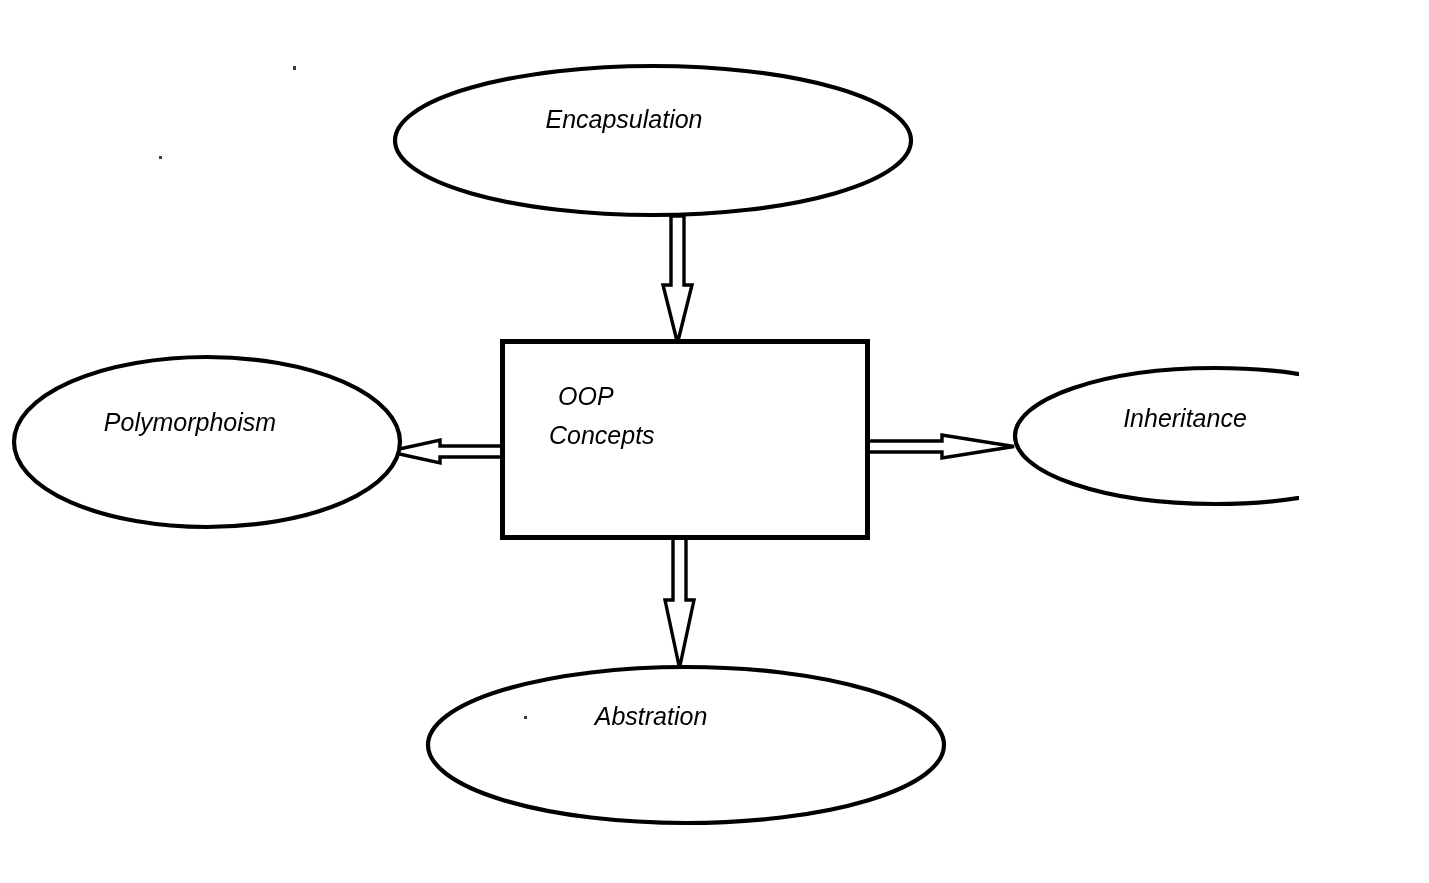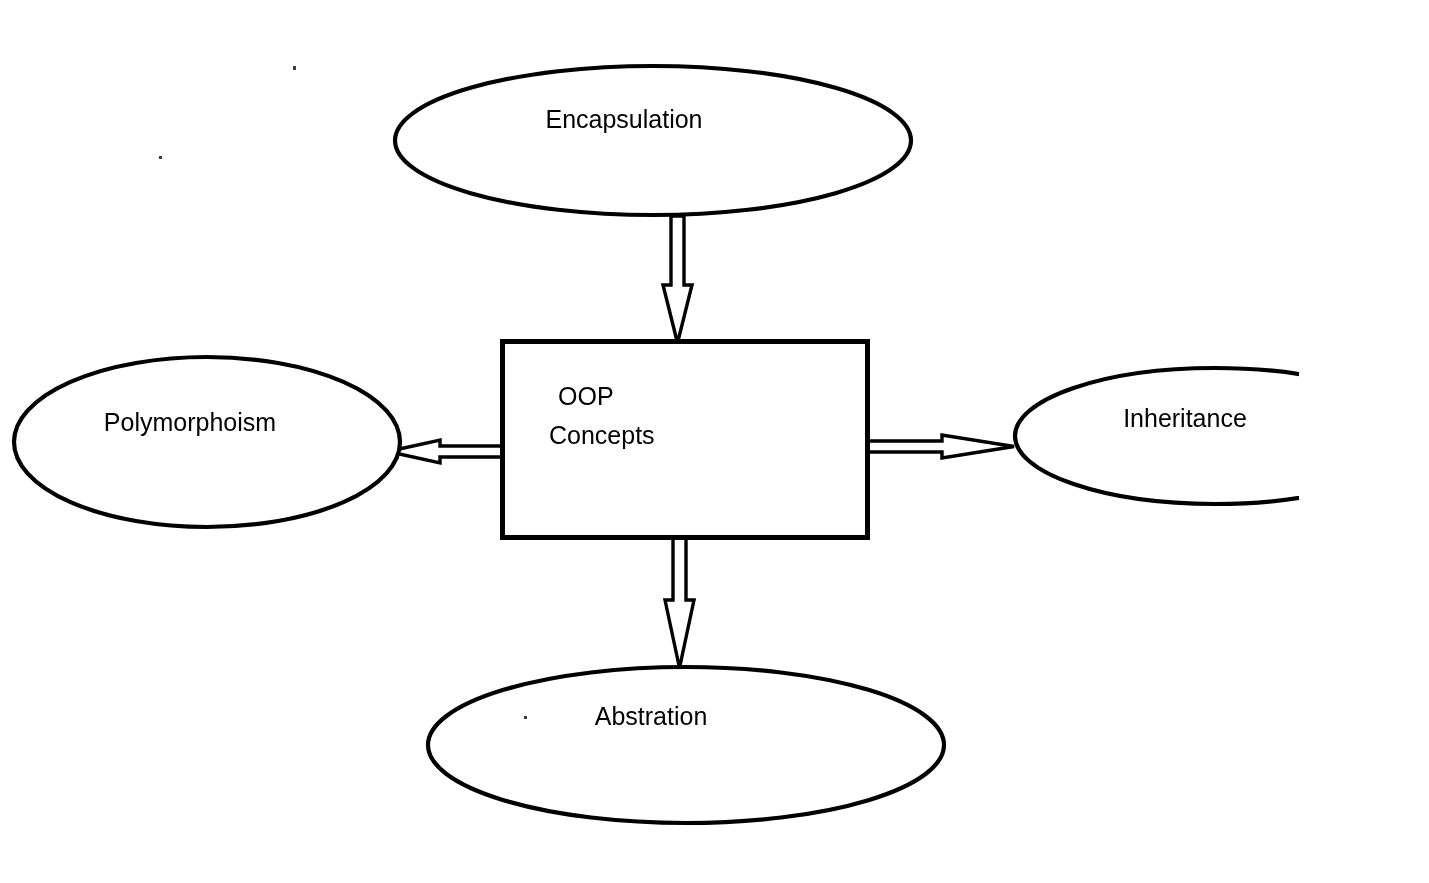--- a/index.html
+++ b/index.html
@@ -10,20 +10,21 @@
   }
   body {
     font-family: "Liberation Sans", sans-serif;
   }
   #canvas-root {
     position: relative;
     width: 1299px;
     height: 883px;
     background: #ffffff;
     overflow: hidden;
+    font-style: italic;
   }
   #diagram-svg {
     position: absolute;
     left: 0;
     top: 0;
     width: 1429px;
     height: 883px;
     display: block;
   }
   .node-shape {

